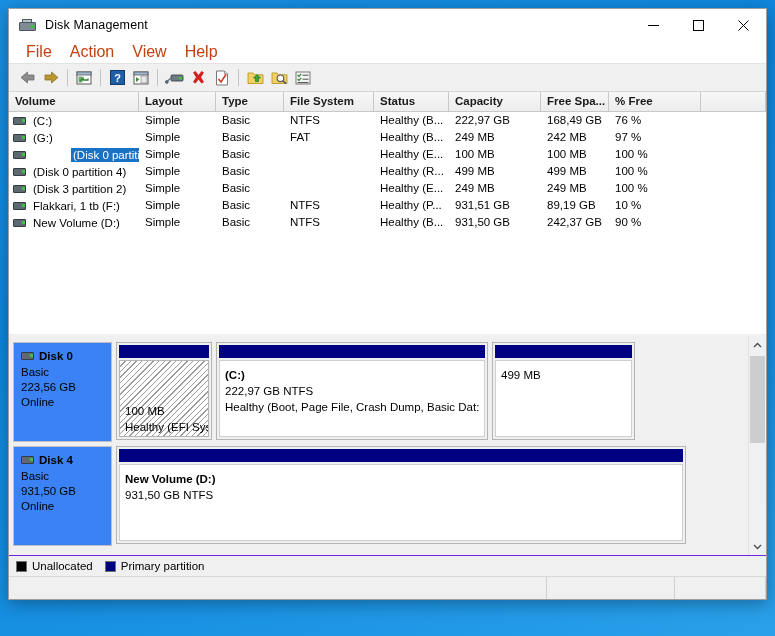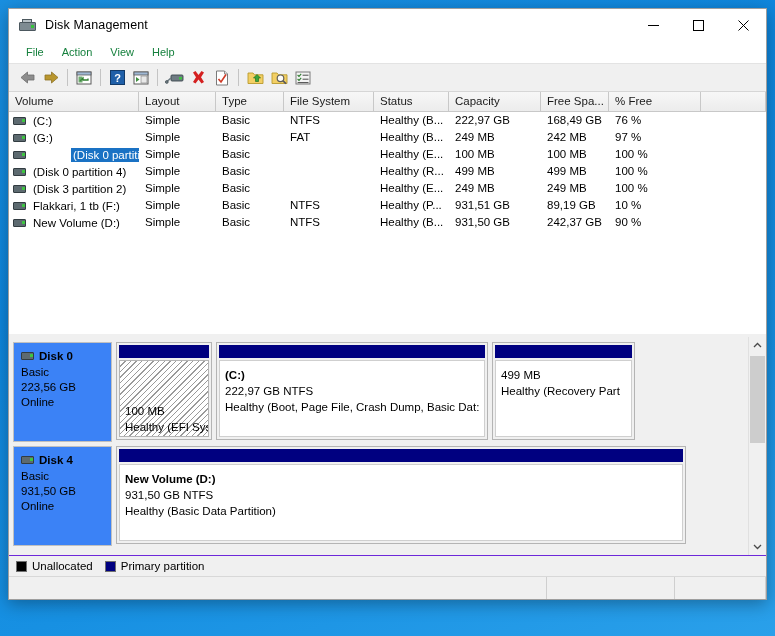--- a/index.html
+++ b/index.html
@@ -84,22 +84,22 @@
   #menubar {
     height: 22px;
     min-height: 22px;
     background: #ffffff;
     display: flex;
     align-items: center;
     padding-left: 8px;
     border-bottom: 1px solid #e3e3e3;
   }
   .menu-item {
-    font-size: 11px;
-    color: #15803d;
+    font-size: 16px;
+    color: #c2410c;
     padding: 2px 9px;
     cursor: default;
   }
 
   
   #toolbar {
     height: 27px;
     min-height: 27px;
     background: #f0f0f0;
     border-bottom: 1px solid #d6d6d6;
@@ -127,20 +127,21 @@
     display: flex;
     flex-direction: column;
     overflow: hidden;
   }
   #list-header {
     display: flex;
     height: 19px;
     min-height: 19px;
     background: #f0f0f0;
     border-bottom: 1px solid #c8c8c8;
+    font-weight: bold;
   }
   .hcell {
     font-size: 11.5px;
     color: #1a1a1a;
     padding-left: 6px;
     line-height: 18px;
     border-right: 1px solid #c8c8c8;
     box-sizing: border-box;
     overflow: hidden;
     white-space: nowrap;
@@ -625,21 +626,20 @@
               <div class="part-body">
                 <div class="pl bold">(C:)</div>
                 <div class="pl">222,97 GB NTFS</div>
                 <div class="pl">Healthy (Boot, Page File, Crash Dump, Basic Dat:</div>
               </div>
             </div>
             <div class="part" style="width: 143px;">
               <div class="part-bar" style="background: rgb(0, 0, 128);"></div>
               <div class="part-body">
                 <div class="pl">499 MB</div>
-                <div class="pl">Healthy (Recovery Part</div>
               </div>
             </div>
           </div>
         </div>
         <div class="disk-row">
           <div class="disk-info">
             <div class="disk-title">
               <span class="drive-ico">
                 <span class="d-b"></span>
                 <span class="d-l"></span>
@@ -649,21 +649,20 @@
             <div class="disk-line">Basic</div>
             <div class="disk-line">931,50 GB</div>
             <div class="disk-line">Online</div>
           </div>
           <div class="parts">
             <div class="part" style="width: 570px;">
               <div class="part-bar" style="background: rgb(0, 0, 128);"></div>
               <div class="part-body">
                 <div class="pl bold">New Volume  (D:)</div>
                 <div class="pl">931,50 GB NTFS</div>
-                <div class="pl">Healthy (Basic Data Partition)</div>
               </div>
             </div>
           </div>
         </div>
       </div>
     <div id="vscroll">
       <div class="sb-arrow" id="sb-up">
         <svg width="9" height="7" viewBox="0 0 9 7">
             <path d="M1 5 L4.5 1.5 L8 5" fill="none" stroke="#4a4a4a" stroke-width="1.3"></path>
           </svg>

